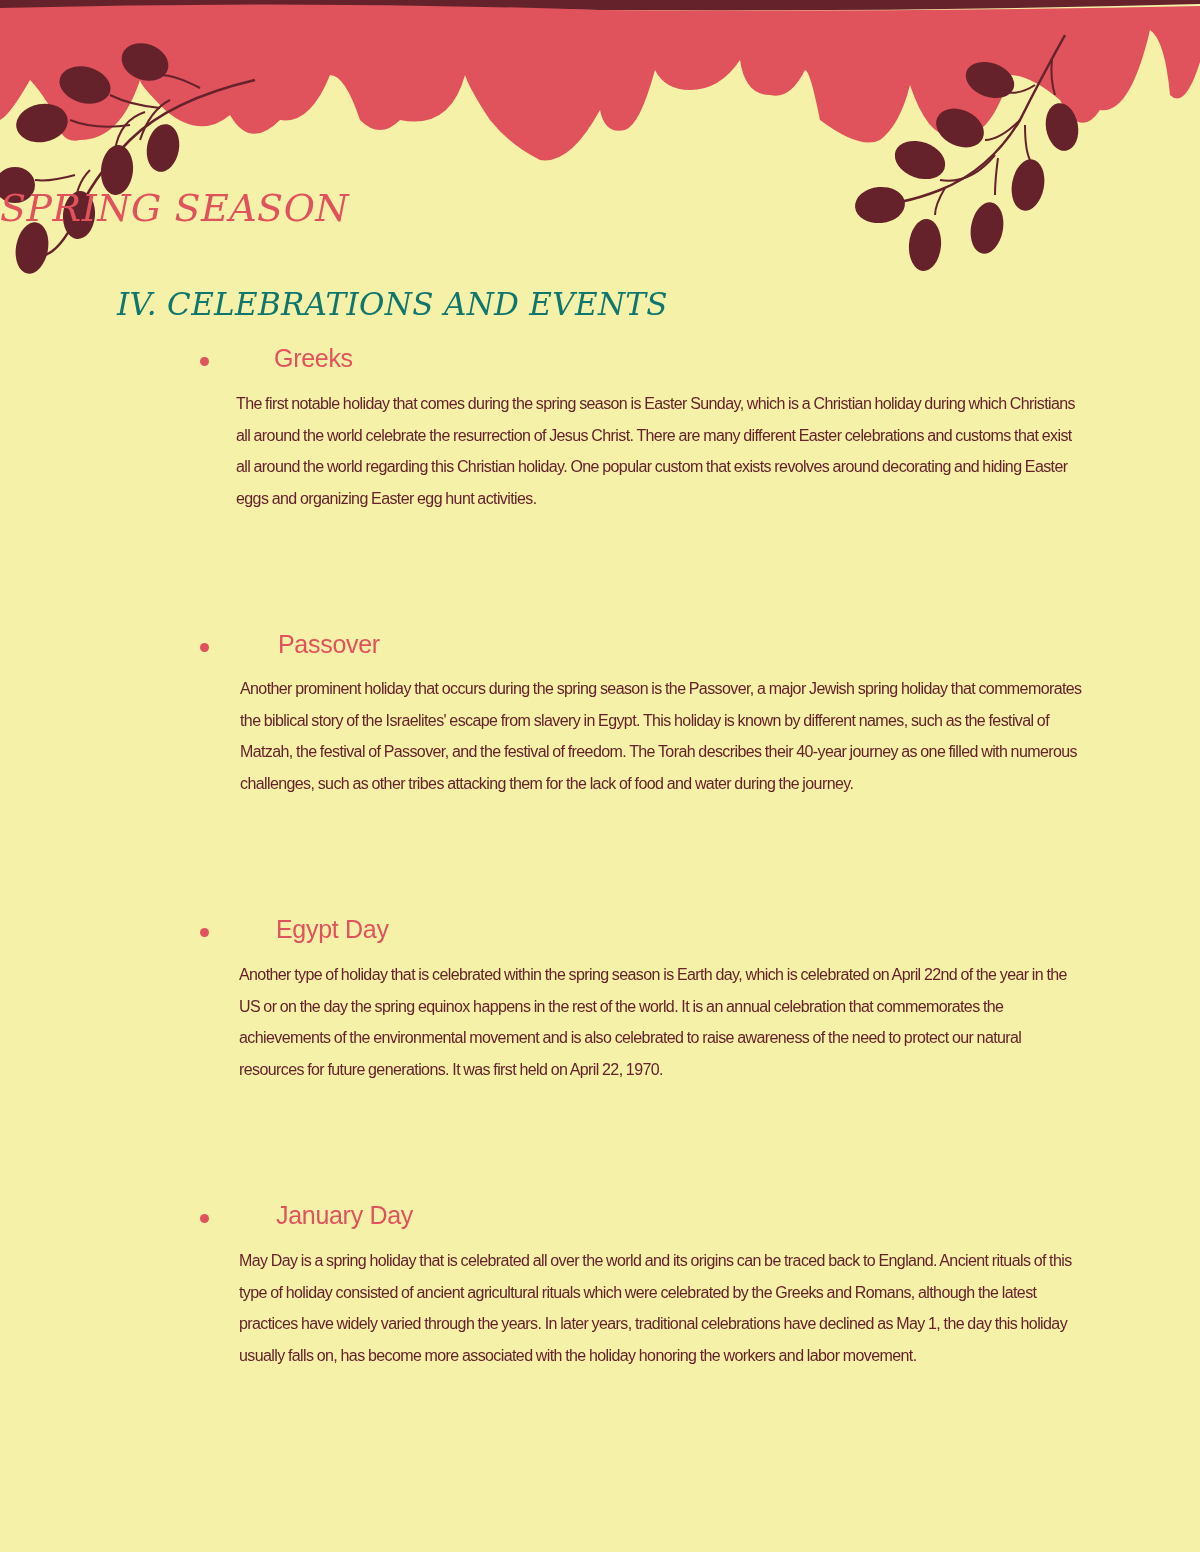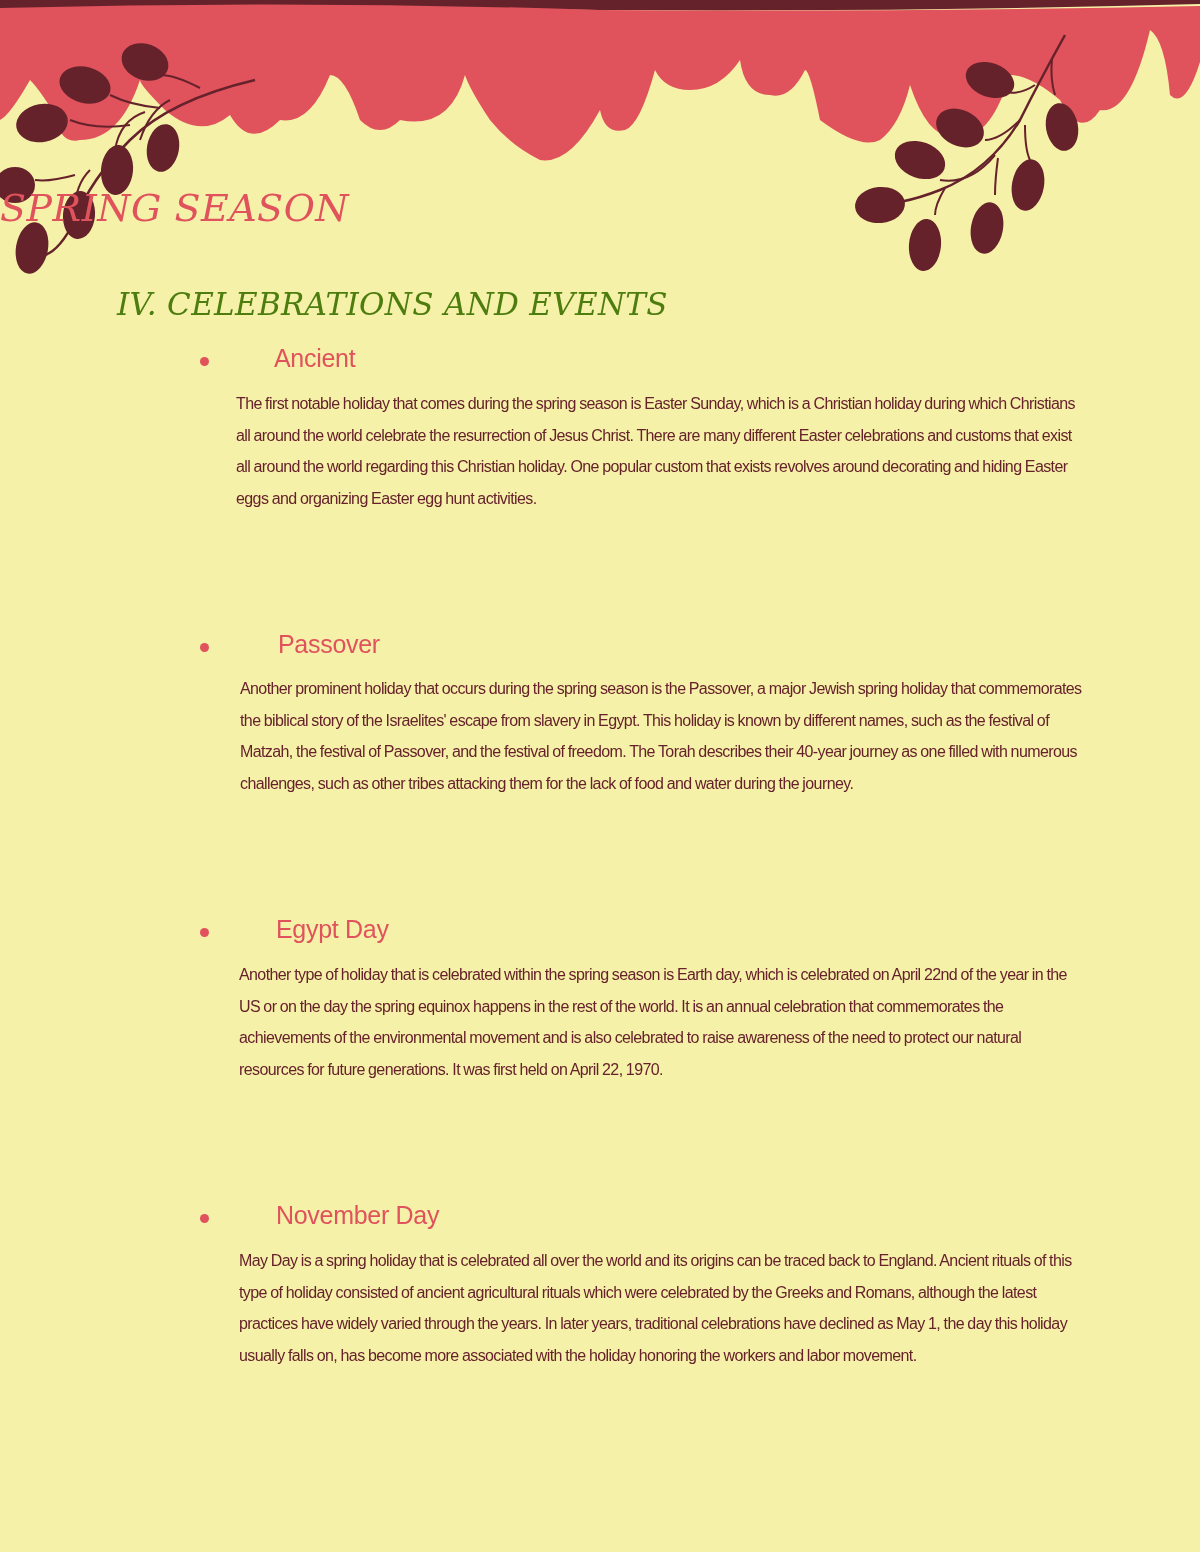--- a/index.html
+++ b/index.html
@@ -17,21 +17,21 @@
       font-style: italic;
       font-size: 38px;
       color: #e0525c;
       letter-spacing: 0.5px;
     }
     .section-heading {
       position: absolute; left: 117px; top: 286px;
       font-family: "DejaVu Serif", serif;
       font-style: italic;
       font-size: 31px;
-      color: #4d7c0f;
+      color: #0f766e;
       letter-spacing: 0.3px;
     }
     .item { position: absolute; left: 0; width: 1200px; }
     .bullet {
       position: absolute; left: 200px;
       width: 9px; height: 9px; border-radius: 50%;
       background: #e0525c;
     }
     .item-title {
       position: absolute;
@@ -128,33 +128,33 @@
     <ellipse cx="987" cy="228" rx="16" ry="26" transform="rotate(10 987 228)" stroke="none"></ellipse>
     <ellipse cx="925" cy="245" rx="16" ry="26" transform="rotate(5 925 245)" stroke="none"></ellipse>
   </g>
 </svg>
 
 <div class="title">SPRING SEASON</div>
 <div class="section-heading">IV. CELEBRATIONS AND EVENTS</div>
 
 <div class="item">
   <span class="bullet" style="top:357px;"></span>
-  <div class="item-title" style="left:274px; top:344px;">Ancient</div>
+  <div class="item-title" style="left:274px; top:344px;">Greeks</div>
   <div class="item-body" style="left:236px; top:388px;">The first notable holiday that comes during the spring season is Easter Sunday, which is a Christian holiday during which Christians all around the world celebrate the resurrection of Jesus Christ. There are many different Easter celebrations and customs that exist all around the world regarding this Christian holiday. One popular custom that exists revolves around decorating and hiding Easter eggs and organizing Easter egg hunt activities.</div>
 </div>
 
 <div class="item">
   <span class="bullet" style="top:643px;"></span>
   <div class="item-title" style="left:278px; top:630px;">Passover</div>
   <div class="item-body" style="left:240px; top:673px;">Another prominent holiday that occurs during the spring season is the Passover, a major Jewish spring holiday that commemorates the biblical story of the Israelites' escape from slavery in Egypt. This holiday is known by different names, such as the festival of Matzah, the festival of Passover, and the festival of freedom. The Torah describes their 40-year journey as one filled with numerous challenges, such as other tribes attacking them for the lack of food and water during the journey.</div>
 </div>
 
 <div class="item">
   <span class="bullet" style="top:928px;"></span>
   <div class="item-title" style="left:276px; top:915px;">Egypt Day</div>
   <div class="item-body" style="left:239px; top:959px;">Another type of holiday that is celebrated within the spring season is Earth day, which is celebrated on April 22nd of the year in the US or on the day the spring equinox happens in the rest of the world. It is an annual celebration that commemorates the achievements of the environmental movement and is also celebrated to raise awareness of the need to protect our natural resources for future generations. It was first held on April 22, 1970.</div>
 </div>
 
 <div class="item">
   <span class="bullet" style="top:1214px;"></span>
-  <div class="item-title" style="left:276px; top:1201px;">November Day</div>
+  <div class="item-title" style="left:276px; top:1201px;">January Day</div>
   <div class="item-body" style="left:239px; top:1245px;">May Day is a spring holiday that is celebrated all over the world and its origins can be traced back to England. Ancient rituals of this type of holiday consisted of ancient agricultural rituals which were celebrated by the Greeks and Romans, although the latest practices have widely varied through the years. In later years, traditional celebrations have declined as May 1, the day this holiday usually falls on, has become more associated with the holiday honoring the workers and labor movement.</div>
 </div>
 
 </body></html>

